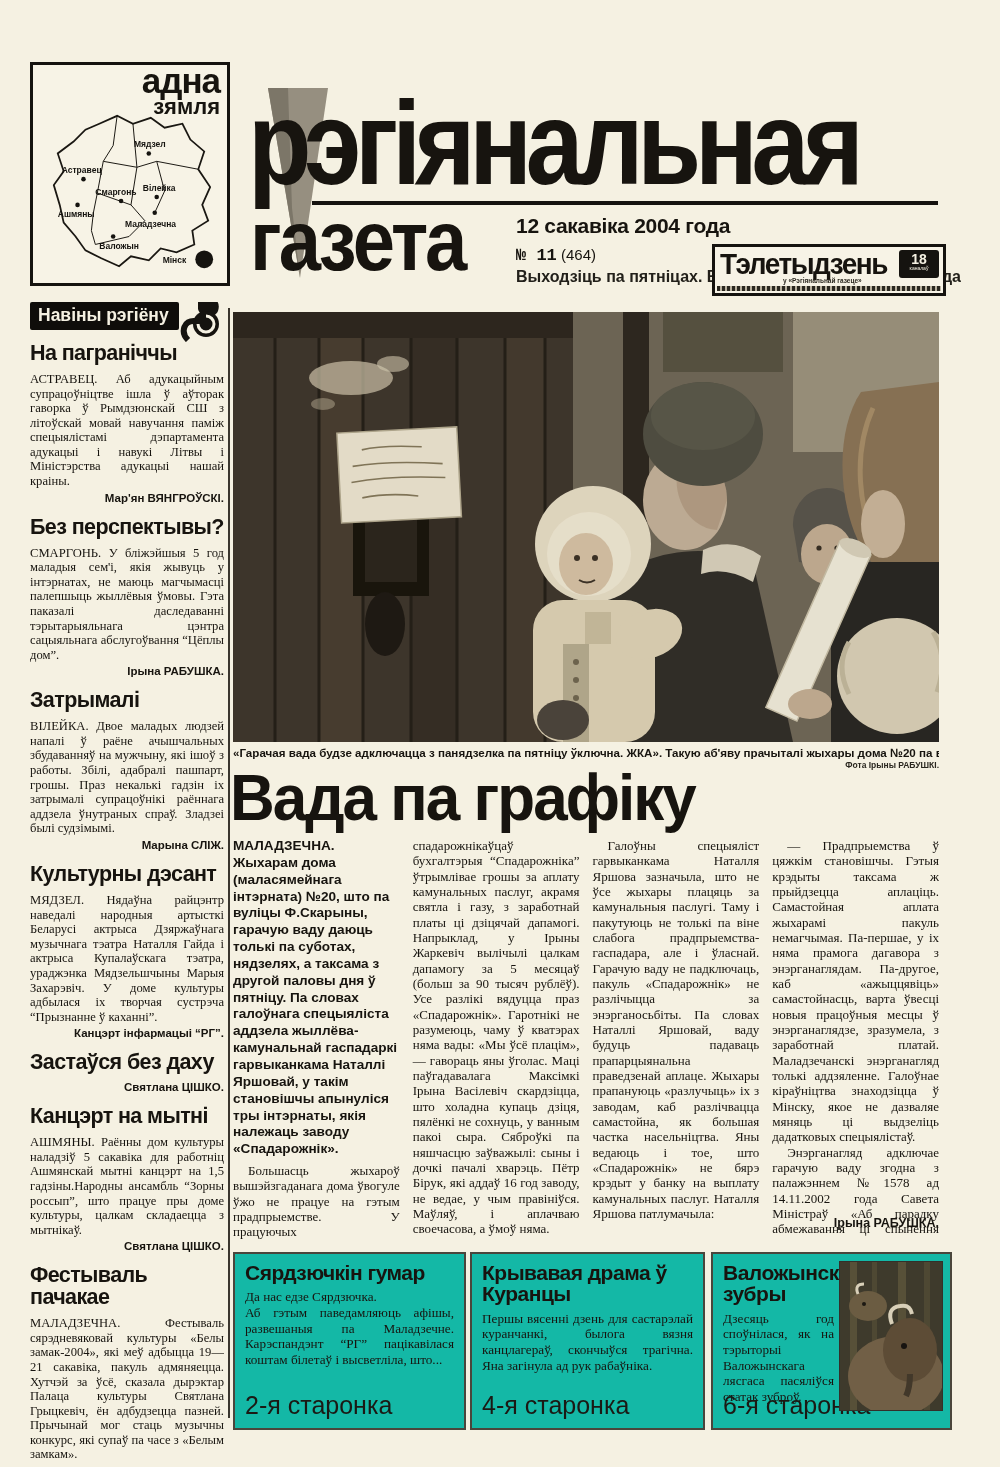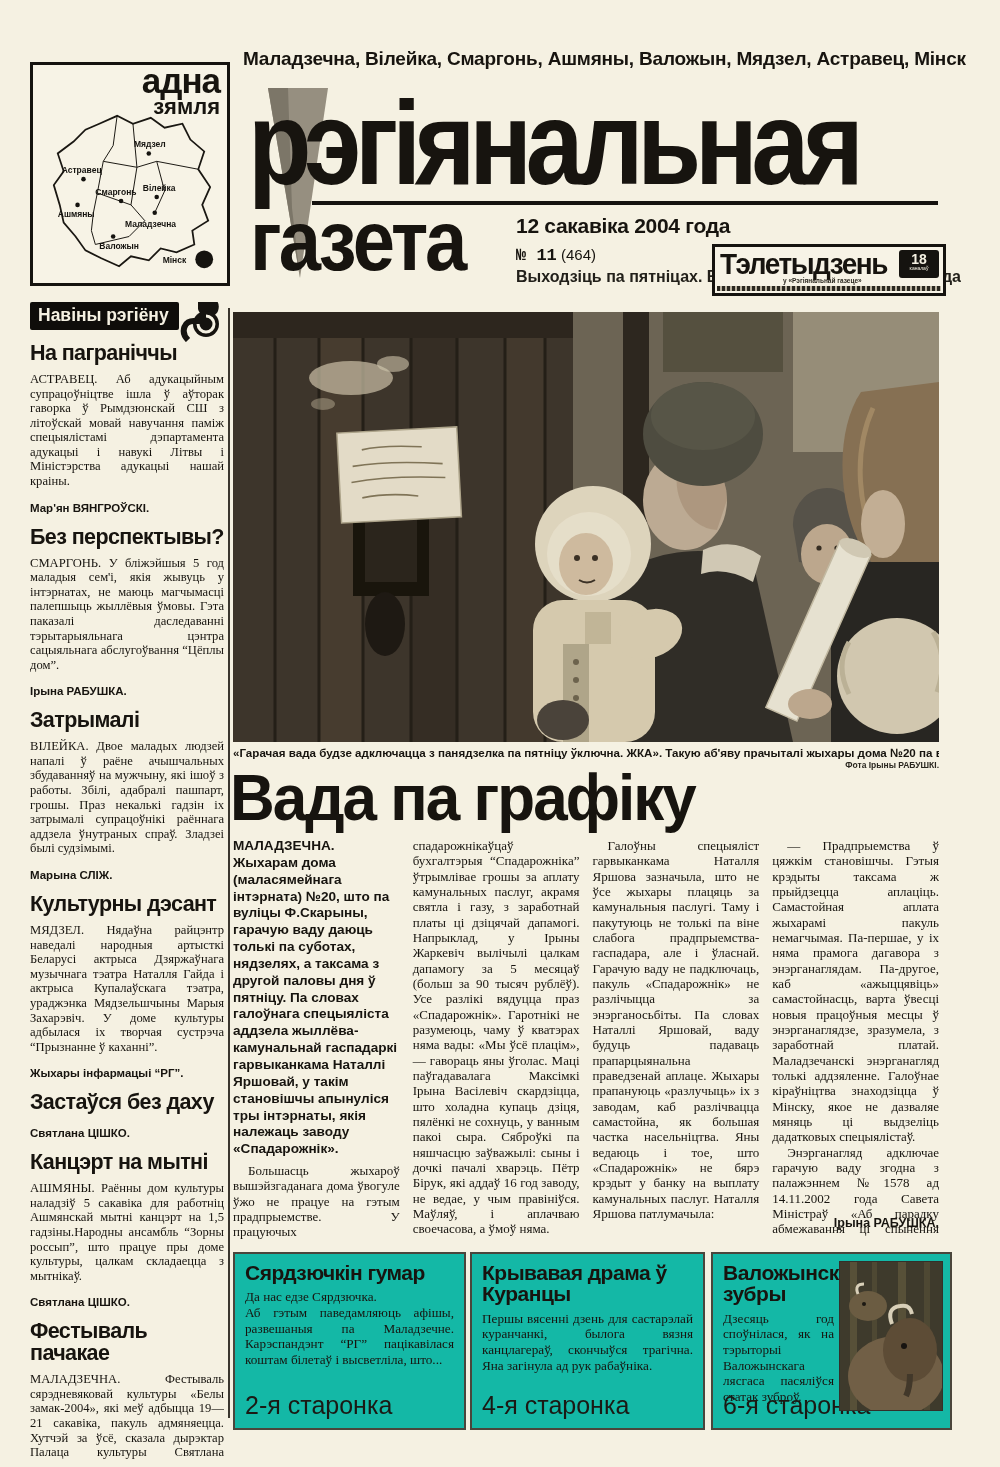--- a/index.html
+++ b/index.html
@@ -37,21 +37,21 @@
     background:repeating-linear-gradient(90deg,#2a271f 0 3px,#b9b2a0 3px 5px);}
 
   
   .sidebar{position:absolute;left:30px;top:302px;width:194px;height:1158px;overflow:hidden;}
   .nw-banner{display:inline-block;background:#0f0d0a;color:#f5f1e2;font-family:"Liberation Sans",sans-serif;
              font-weight:bold;font-size:17.5px;padding:3px 10px 4px 8px;border-radius:2px;}
   .nw-ornament{position:absolute;left:148px;top:-8px;}
   .nw-item{margin-top:13px;}
   .nw-title{font-family:"Liberation Sans",sans-serif;font-weight:bold;font-size:21.5px;letter-spacing:-.6px;line-height:1.02;margin-bottom:7px;}
   .nw-body{font-size:12.6px;line-height:1.16;text-align:justify;}
-  .nw-byline{font-family:"Liberation Sans",sans-serif;font-weight:bold;font-size:11.5px;margin-top:13px;}
+  .nw-byline{font-family:"Liberation Sans",sans-serif;font-weight:bold;font-size:11.5px;text-align:right;margin-top:3px;}
   .v-divider{position:absolute;left:228px;top:308px;width:2px;height:1110px;background:#3a362e;}
 
   
   .photo{position:absolute;left:233px;top:312px;width:706px;height:430px;background:#6e6556;}
   .caption{position:absolute;left:233px;top:746px;width:706px;font-family:"Liberation Sans",sans-serif;
            font-weight:bold;font-size:11.6px;white-space:nowrap;overflow:hidden;}
   .credit{position:absolute;left:233px;top:760px;width:706px;text-align:right;font-family:"Liberation Sans",sans-serif;
           font-weight:bold;font-size:8.5px;color:#2a271f;}
 
   
@@ -112,21 +112,20 @@
       <text x="28" y="64">Астравец</text>
       <text x="110" y="82">Вілейка</text>
       <text x="62" y="86">Смаргонь</text>
       <text x="24" y="108">Ашмяны</text>
       <text x="92" y="118">Маладзечна</text>
       <text x="66" y="141">Валожын</text>
       <text x="130" y="155">Мінск</text>
     </svg>
   </div>
 
-  <div class="cities sans">Маладзечна, Вілейка, Смаргонь, Ашмяны, Валожын, Мядзел, Астравец, Мінск</div>
 
   <svg class="mast-flourish" width="110" height="190" viewBox="0 0 110 190">
     <polygon points="6,0 66,0 38,190" fill="#968f80"></polygon>
     <polygon points="6,0 26,0 30,120 38,190" fill="#7c7668"></polygon>
   </svg>
   <div class="mast-title1 sans">рэгіянальная</div>
   <div class="mast-rule"></div>
   <div class="mast-title2 sans">газета</div>
 
   <div class="date-line sans">12 сакавіка 2004 года</div>
@@ -168,21 +167,21 @@
       <div class="nw-byline">Ірына РАБУШКА.</div>
     </div>
     <div class="nw-item">
       <div class="nw-title">Затрымалі</div>
       <div class="nw-body">ВІЛЕЙКА. Двое маладых людзей напалі ў раёне ачышчальных збудаванняў на мужчыну, які ішоў з работы. Збілі, адабралі пашпарт, грошы. Праз некалькі гадзін іх затрымалі супрацоўнікі раённага аддзела ўнутраных спраў. Зладзеі былі судзімымі.</div>
       <div class="nw-byline">Марына СЛІЖ.</div>
     </div>
     <div class="nw-item">
       <div class="nw-title">Культурны дэсант</div>
       <div class="nw-body">МЯДЗЕЛ. Нядаўна райцэнтр наведалі народныя артысткі Беларусі актрыса Дзяржаўнага музычнага тэатра Наталля Гайда і актрыса Купалаўскага тэатра, ураджэнка Мядзельшчыны Марыя Захарэвіч. У доме культуры адбылася іх творчая сустрэча “Прызнанне ў каханні”.</div>
-      <div class="nw-byline">Жыхары інфармацыі “РГ”.</div>
+      <div class="nw-byline">Канцэрт інфармацыі “РГ”.</div>
     </div>
     <div class="nw-item">
       <div class="nw-title">Застаўся без даху</div>
       <div class="nw-byline">Святлана ЦІШКО.</div>
     </div>
     <div class="nw-item">
       <div class="nw-title">Канцэрт на мытні</div>
       <div class="nw-body">АШМЯНЫ. Раённы дом культуры наладзіў 5 сакавіка для работніц Ашмянскай мытні канцэрт на 1,5 гадзіны.Народны ансамбль “Зорны россып”, што працуе пры доме культуры, цалкам складаецца з мытнікаў.</div>
       <div class="nw-byline">Святлана ЦІШКО.</div>
     </div>

